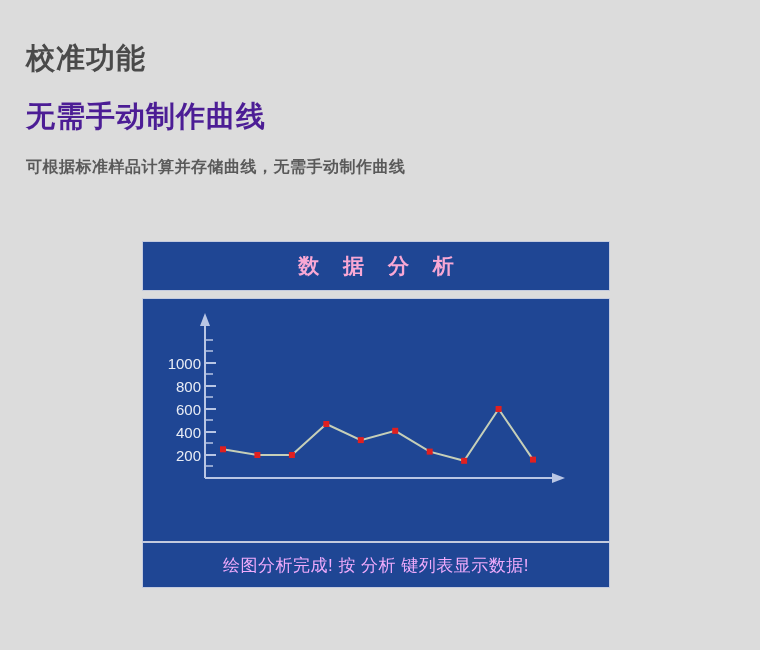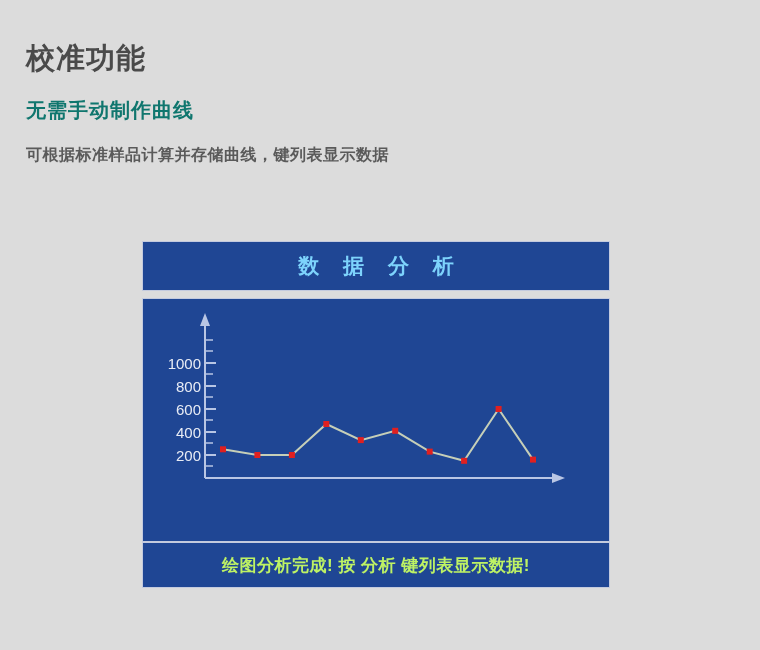--- a/index.html
+++ b/index.html
@@ -24,23 +24,23 @@
   }
   .h-title {
     font-size: 29px;
     font-weight: bold;
     color: #4a4a4a;
     letter-spacing: 1px;
     line-height: 1.25;
     margin: 0 0 22px 0;
   }
   .h-sub {
-    font-size: 20px;
+    font-size: 29px;
     font-weight: bold;
-    color: #0f766e;
+    color: #4c1d95;
     letter-spacing: 1px;
     line-height: 1.25;
     margin: 16px 0 22px 0;
   }
   .h-desc {
     font-size: 16px;
     font-weight: bold;
     color: #5a5a5a;
     letter-spacing: 0.5px;
     margin: 0;
@@ -64,21 +64,21 @@
     display: flex;
     align-items: center;
     justify-content: center;
     margin-bottom: 7px;
   }
   .panel-header-text {
     font-size: 21px;
     font-weight: bold;
     letter-spacing: 9px;
     text-indent: 9px;
-    color: #7dd3fc;
+    color: #f9a8d4;
   }
 
   .panel-chart {
     height: 244px;
     position: relative;
     margin-bottom: 0;
     overflow: hidden;
   }
   .panel-chart svg {
     position: absolute;
@@ -88,40 +88,40 @@
   }
 
   .panel-status {
     height: 46px;
     display: flex;
     align-items: center;
     justify-content: center;
   }
   .panel-status-text {
     font-size: 17px;
-    font-weight: bold;
-    color: #bef264;
+    font-weight: normal;
+    color: #f0abfc;
     letter-spacing: 0.5px;
   }
 
   
   .axis-label {
     font-family: "Liberation Sans", "DejaVu Sans", sans-serif;
     font-size: 15px;
     fill: #e8ecf5;
     text-anchor: end;
   }
 </style>
 </head>
 <body>
 
 <div class="headings">
   <h1 class="h-title">校准功能</h1>
   <h2 class="h-sub">无需手动制作曲线</h2>
-  <p class="h-desc">可根据标准样品计算并存储曲线，键列表显示数据</p>
+  <p class="h-desc">可根据标准样品计算并存储曲线，无需手动制作曲线</p>
 </div>
 
 <div class="app-panel">
 
   <div class="panel-bar panel-header">
     <span class="panel-header-text">数 据 分 析</span>
   </div>
 
   <div class="panel-bar panel-chart">
     <svg width="466" height="242" viewBox="0 0 466 242">

